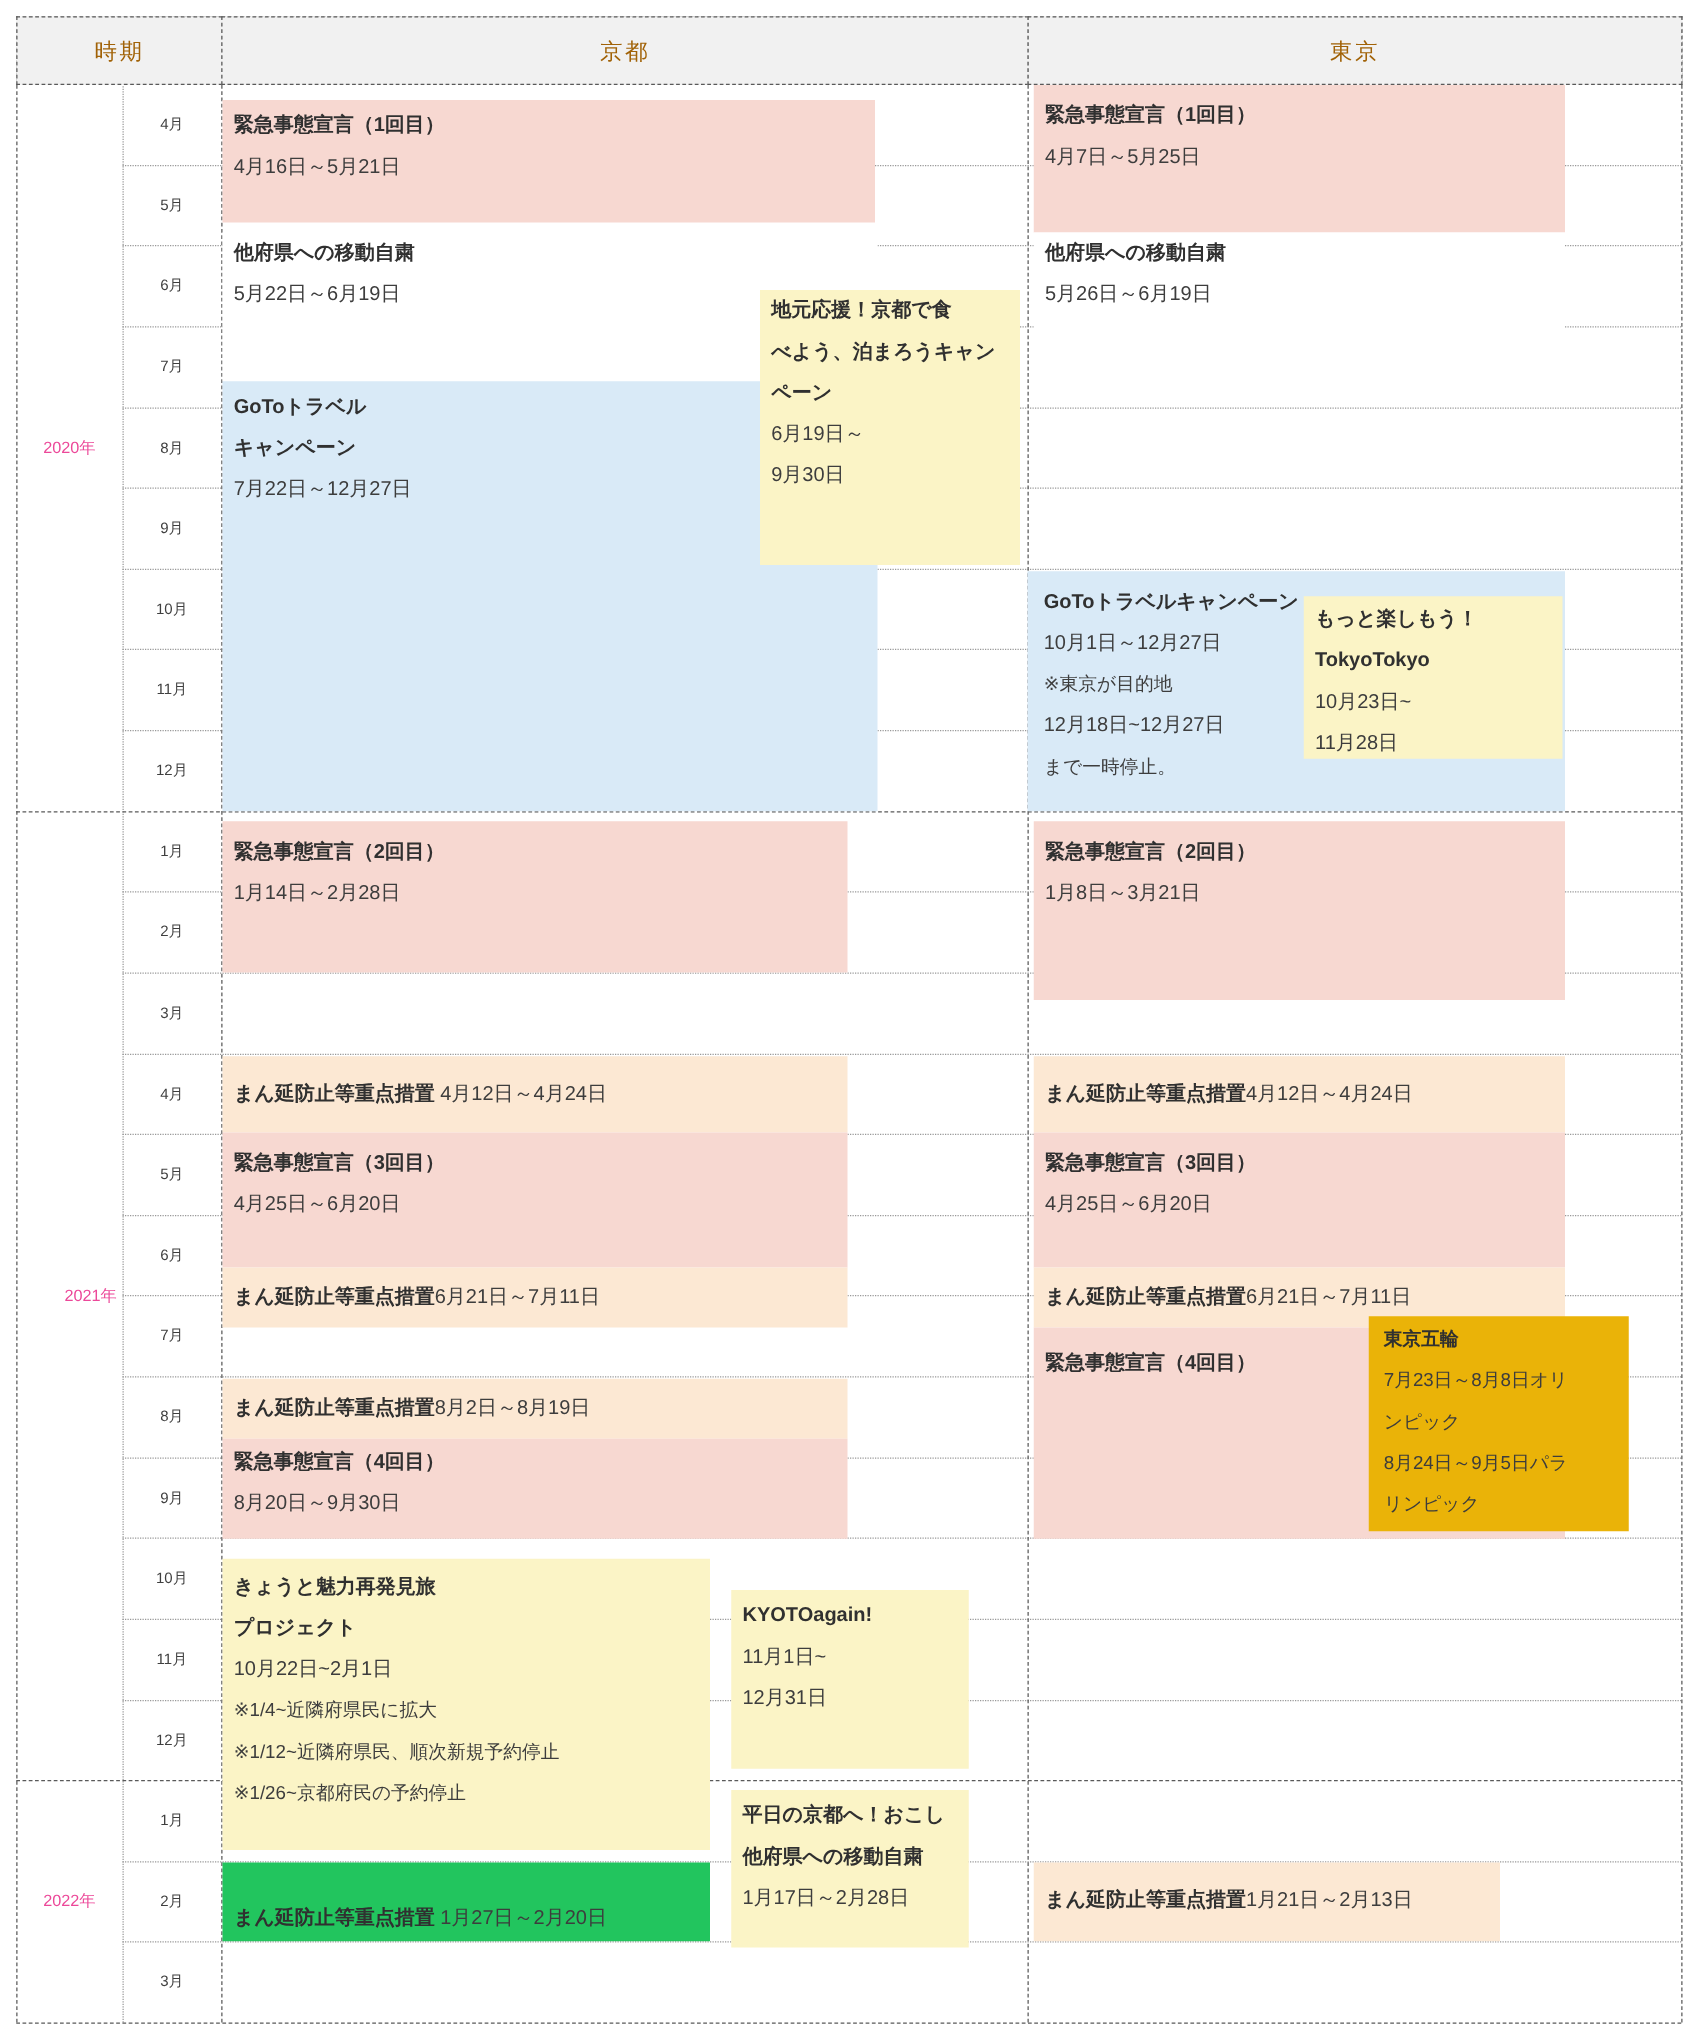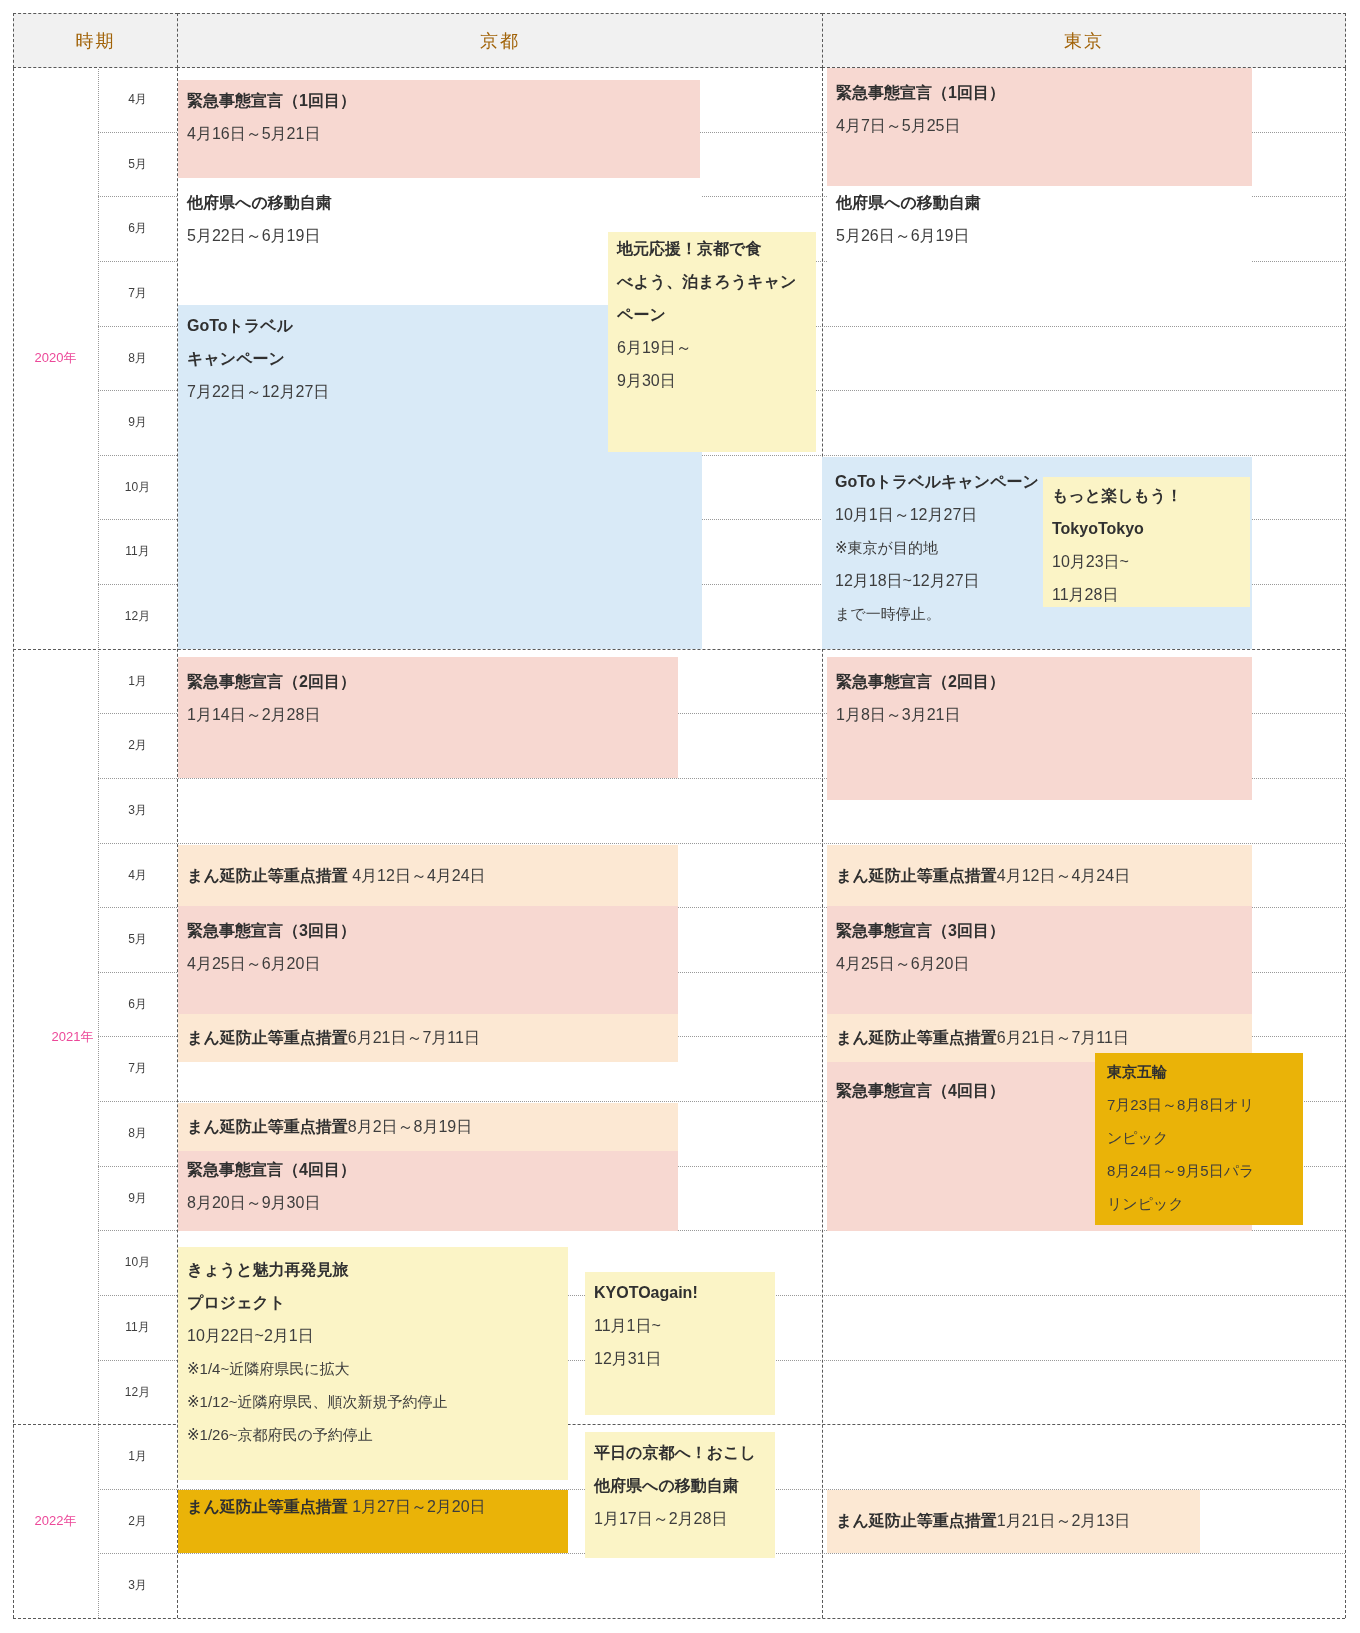--- a/index.html
+++ b/index.html
@@ -193,20 +193,20 @@
       <div class="event" style="left: 585px; top: 1272px; width: 190px; height: 143px; background: rgb(251, 244, 198); padding-top: 4px; padding-left: 9px; z-index: 26;">
         <div class="line"><span class="b">KYOTOagain!</span></div>
         <div class="line"><span>11月1日~</span></div>
         <div class="line"><span>12月31日</span></div>
       </div>
       <div class="event" style="left: 585px; top: 1432px; width: 190px; height: 126px; background: rgb(251, 244, 198); padding-top: 4px; padding-left: 9px; z-index: 27;">
         <div class="line"><span class="b">平日の京都へ！おこし</span></div>
         <div class="line"><span class="b">他府県への移動自粛</span></div>
         <div class="line"><span>1月17日～2月28日</span></div>
       </div>
-      <div class="event" style="left: 178px; top: 1490px; width: 390px; height: 63px; background: #eab308; padding-top: 0; padding-left: 9px; z-index: 28;">
+      <div class="event" style="left: 178px; top: 1490px; width: 390px; height: 63px; background: #22c55e; padding-top: 28px; padding-left: 9px; z-index: 28;">
         <div class="line"><span class="b">まん延防止等重点措置</span><span> 1月27日～2月20日</span></div>
       </div>
       <div class="event" style="left: 827px; top: 1490px; width: 373px; height: 63px; background: rgb(252, 232, 211); padding-top: 14px; padding-left: 9px; z-index: 29;">
         <div class="line"><span class="b">まん延防止等重点措置</span><span>1月21日～2月13日</span></div>
       </div>
     </div>
 </div>
 
 </body></html>

